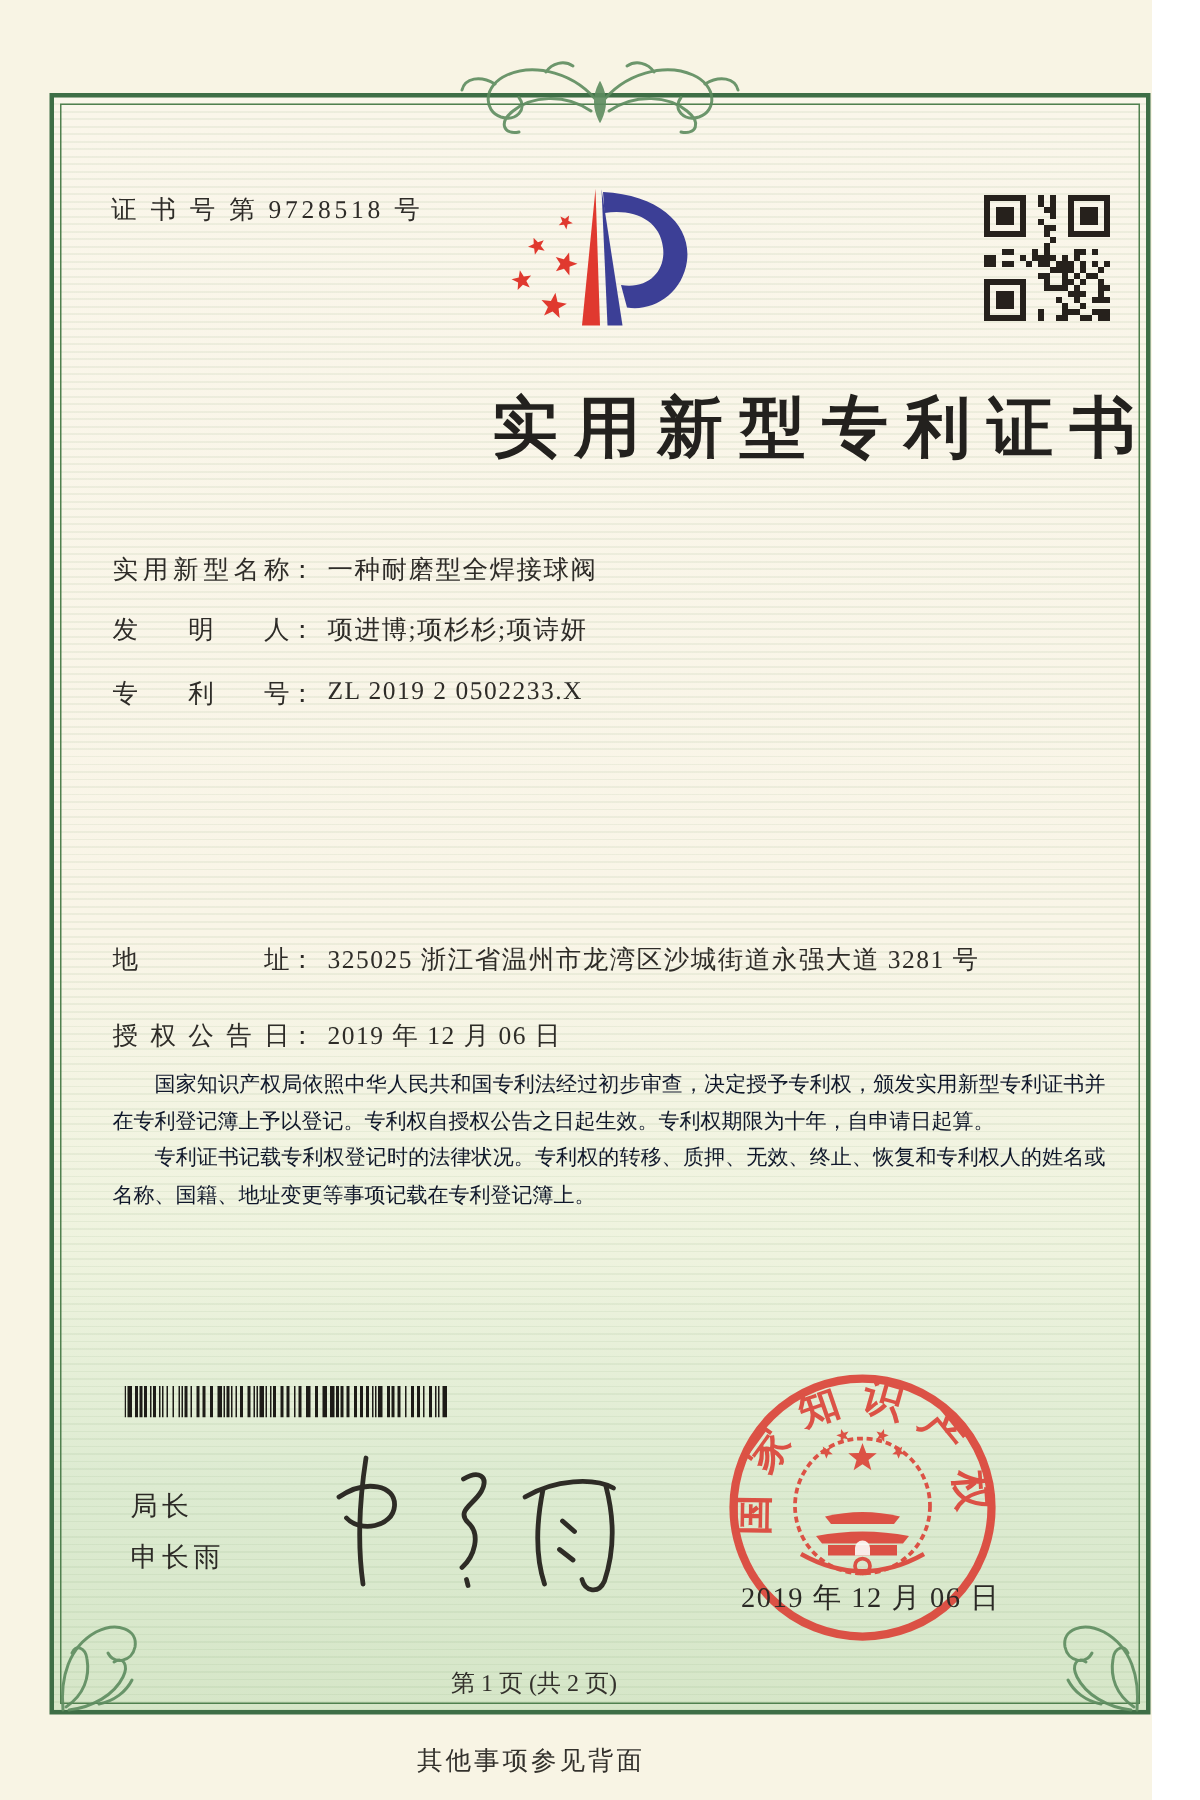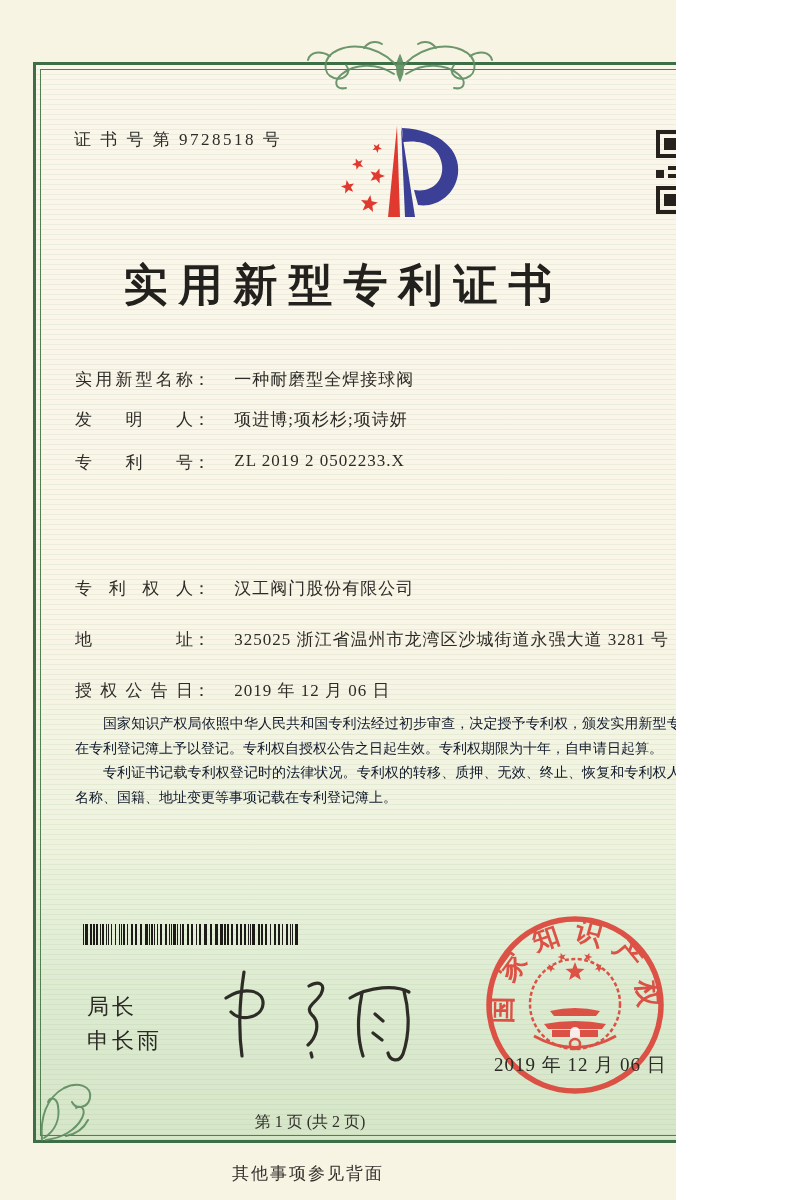--- a/index.html
+++ b/index.html
@@ -2,53 +2,53 @@
 <html style="--border-green: #3e6e46; --seal-red: #dc453a; --logo-red: #e0392f; --logo-blue: #3c3f96; --paper: #f8f4e4;"><head>
 <meta charset="utf-8">
 <style>
   :root{
     --paper:#f8f4e4; --ink:#2e2c28; --border-green:#3e6e46; --wave-green:rgba(120,158,108,0.10);
     --seal-red:#dc453a; --logo-red:#e0392f; --logo-blue:#3c3f96;
   }
   *{margin:0;padding:0;box-sizing:border-box}
   html,body{width:800px}
   body{font-family:"Liberation Serif","DejaVu Serif",serif;background:#fff}
-  .page{position:relative;width:676px;height:1200px;background:var(--paper);overflow:hidden}
+  .page{position:relative;width:768px;height:1200px;background:var(--paper);overflow:hidden}
 
   
   .frame{position:absolute;left:33px;top:62px;width:734px;height:1081px;
     border:3px solid var(--border-green);
     background:
       repeating-linear-gradient(0deg, var(--wave-green) 0 1px, rgba(0,0,0,0) 1px 5px),
       linear-gradient(180deg,#faf6ea 0%,#f9f5e7 52%,#eef3de 72%,#ddebd1 86%,#d6e6c8 100%);
   }
   .frame-inner{position:absolute;inset:4px;border:1px solid #50804f;pointer-events:none}
 
   .abs{position:absolute}
   .cert-number{left:74px;top:128px;font-size:17px;letter-spacing:2.5px;color:var(--ink)}
   .qr{left:656px;top:130px}
   .logo{left:335px;top:118px}
 
-  .title{left:0;right:0;top:256px;text-align:center;font-size:44px;font-weight:700;
+  .title{left:0;right:0;top:256px;text-align:right;font-size:44px;font-weight:700;
     letter-spacing:11px;color:#23211e;text-indent:11px}
 
   .row{left:75px;height:24px;font-size:17px;color:var(--ink);white-space:nowrap}
   .flabel{display:inline-block;width:118px;text-align:justify;text-align-last:justify;vertical-align:top}
   .fcolon{display:inline-block;vertical-align:top}
-  .fvalue{display:inline-block;margin-left:20px;letter-spacing:1px;vertical-align:top}
+  .fvalue{display:inline-block;margin-left:4px;letter-spacing:1px;vertical-align:top}
   .flabel2{display:inline-block;width:96px;text-align:justify;text-align-last:justify;vertical-align:top}
 
   .grant2{position:absolute;left:329px;top:0}
 
   .body-text{left:75px;top:712px;width:662px;font-size:14px;line-height:24.6px;
     color:#0f172a;text-align:justify}
   .body-text p{text-indent:2em;margin:0}
 
   .barcode{left:83px;top:924px}
-  .signer{left:87px;font-size:22px;color:#2c2a26;letter-spacing:3px}
+  .signer{left:87px;font-size:18px;color:#2c2a26;letter-spacing:3px}
   .signature{left:212px;top:958px}
   .seal{left:480px;top:910px}
   .seal-date{left:494px;top:1052px;font-size:19px;color:#2b2a26;letter-spacing:1px}
 
   .page-footer{left:0;right:0;top:1112px;text-align:center;font-size:16px;color:#33312c;
     transform:translateX(-28px)}
   .back-note{left:0;right:0;top:1162px;text-align:center;font-size:17px;color:#33312c;
     transform:translateX(-30px);letter-spacing:2px}
 
   svg{display:block}
@@ -306,24 +306,20 @@
     <span class="fvalue">一种耐磨型全焊接球阀</span>
   </div>
   <div class="abs row" style="top:408px">
     <span class="flabel">发明人</span><span class="fcolon">：</span>
     <span class="fvalue">项进博;项杉杉;项诗妍</span>
   </div>
   <div class="abs row" style="top:451px">
     <span class="flabel">专利号</span><span class="fcolon">：</span>
     <span class="fvalue">ZL 2019 2 0502233.X</span>
   </div>
-  <div class="abs row" style="top:577px">
-    <span class="flabel">专利权人</span><span class="fcolon">：</span>
-    <span class="fvalue">汉工阀门股份有限公司</span>
-  </div>
   <div class="abs row" style="top:628px">
     <span class="flabel">地址</span><span class="fcolon">：</span>
     <span class="fvalue">325025 浙江省温州市龙湾区沙城街道永强大道 3281 号</span>
   </div>
   <div class="abs row" style="top:679px">
     <span class="flabel">授权公告日</span><span class="fcolon">：</span>
     <span class="fvalue">2019 年 12 月 06 日</span>
   </div>
 
   <div class="abs body-text">

